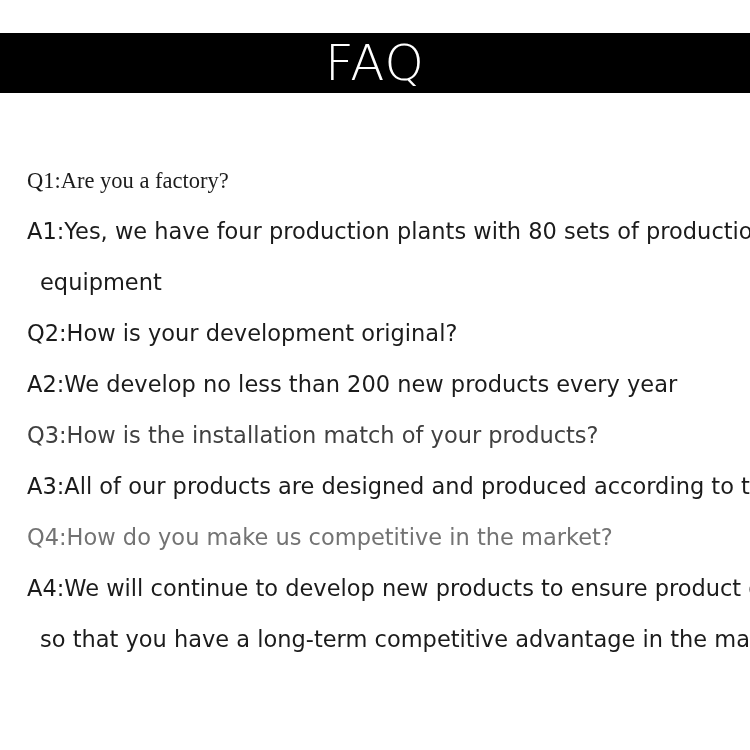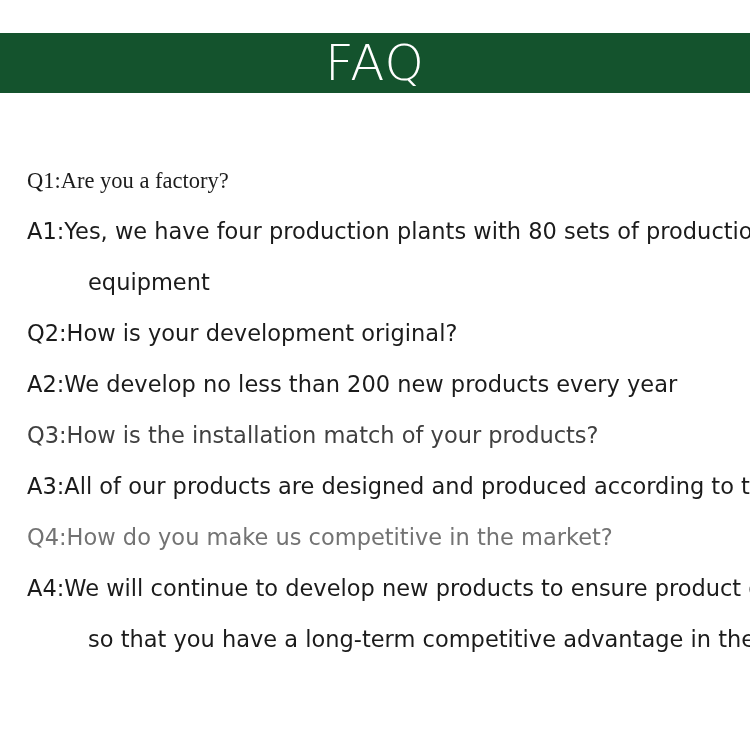--- a/index.html
+++ b/index.html
@@ -52,29 +52,29 @@
     line-height: 51px;
     color: #1b1b1b;
     font-family: "DejaVu Sans", "Liberation Sans", sans-serif;
     font-size: 22.5px;
     font-weight: 400;
     white-space: nowrap;
     padding-left: 27px;
     box-sizing: border-box;
   }
   .faq-line.cont {
-    padding-left: 88px;
+    padding-left: 40px;
   }
 </style>
 </head>
 <body>
 
 <div class="page" style="background: rgb(255, 255, 255);">
 
-  <div class="header-band" style="background: #14532d; text-align: center;">
+  <div class="header-band" style="background: #000000; text-align: center;">
     <div class="header-title" style="color: rgb(255, 255, 255);">FAQ</div>
   </div>
 
   <div class="faq-body">
       <div class="faq-line" style="color: rgb(27, 27, 27); font-family: Liberation Serif, serif;">Q1:Are you a factory?</div>
       <div class="faq-line" style="color: rgb(27, 27, 27);">A1:Yes, we have four production plants with 80 sets of production</div>
       <div class="faq-line cont" style="color: rgb(27, 27, 27);">equipment</div>
       <div class="faq-line" style="color: rgb(27, 27, 27);">Q2:How is your development original?</div>
       <div class="faq-line" style="color: rgb(27, 27, 27);">A2:We develop no less than 200 new products every year</div>
       <div class="faq-line" style="color: #404040;">Q3:How is the installation match of your products?</div>

